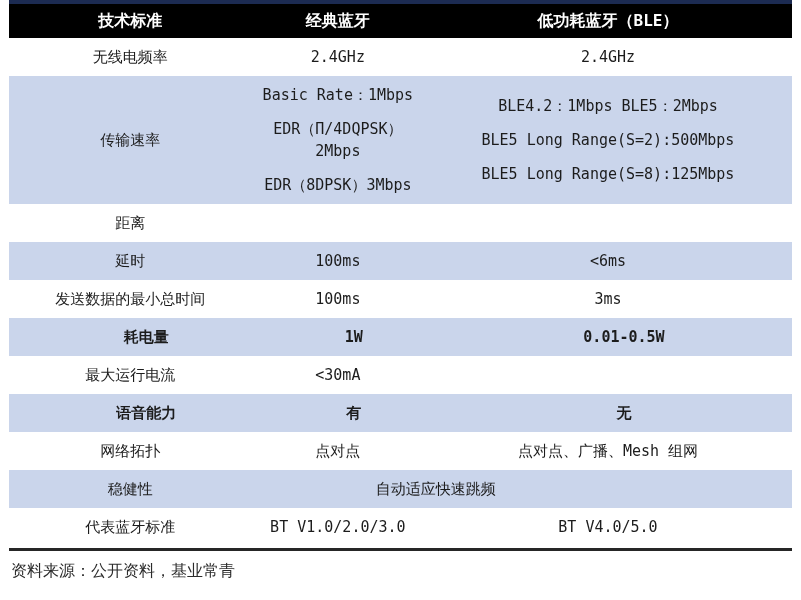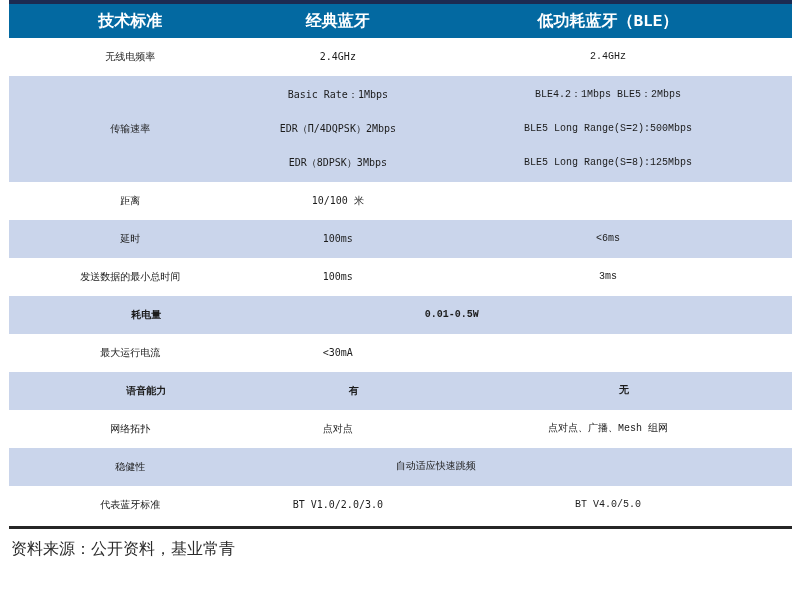--- a/index.html
+++ b/index.html
@@ -12,35 +12,35 @@
   }
   .page { width: 801px; height: 600px; background: #ffffff; padding: 0 9px; }
 
   .table { width: 100%; }
 
   .row { display: flex; align-items: center; padding: 2px 0; }
   .row.blue { background: #cad5eb; }
   .row.bold .cell { font-weight: bold; padding-left: 32px; }
 
   .row.header {
-    background: #0369a1;
+    background: #000000;
     border-top: 4px solid #1c2b52;
     padding: 0;
     height: 38px;
   }
   .row.header .cell {
     color: #ffffff;
     font-weight: bold;
     font-size: 16px;
   }
 
-  .cell { text-align: center; font-size: 10px; }
+  .cell { text-align: center; font-size: 15px; }
   .c1 { width: 31%; }
   .c2 { width: 22%; }
-  .c3 { width: 47%; font-family: Liberation Mono, monospace; }
+  .c3 { width: 47%; }
 
   .cell .line { line-height: 22px; padding: 6px 2px; }
 
   .bottom-rule {
     border-top: 3px solid #262626;
     height: 0;
     margin-top: 2px;
   }
 
   .footer {
@@ -90,23 +90,20 @@
             <div class="line">BLE4.2：1Mbps BLE5：2Mbps</div>
             <div class="line">BLE5 Long Range(S=2):500Mbps</div>
             <div class="line">BLE5 Long Range(S=8):125Mbps</div>
           </div>
   </div>
 
   <div class="row">
     <div class="cell c1">
             <div class="line">距离</div>
           </div>
-    <div class="cell c2">
-            <div class="line">10/100 米</div>
-          </div>
   </div>
 
   <div class="row blue">
     <div class="cell c1">
             <div class="line">延时</div>
           </div>
     <div class="cell c2">
             <div class="line">100ms</div>
           </div>
     <div class="cell c3">
@@ -122,20 +119,23 @@
             <div class="line">100ms</div>
           </div>
     <div class="cell c3">
             <div class="line">3ms</div>
           </div>
   </div>
 
   <div class="row blue bold">
     <div class="cell c1">
             <div class="line">耗电量</div>
+          </div>
+    <div class="cell c2">
+            <div class="line">1W</div>
           </div>
     <div class="cell c3">
             <div class="line">0.01-0.5W</div>
           </div>
   </div>
 
   <div class="row">
     <div class="cell c1">
             <div class="line">最大运行电流</div>
           </div>

